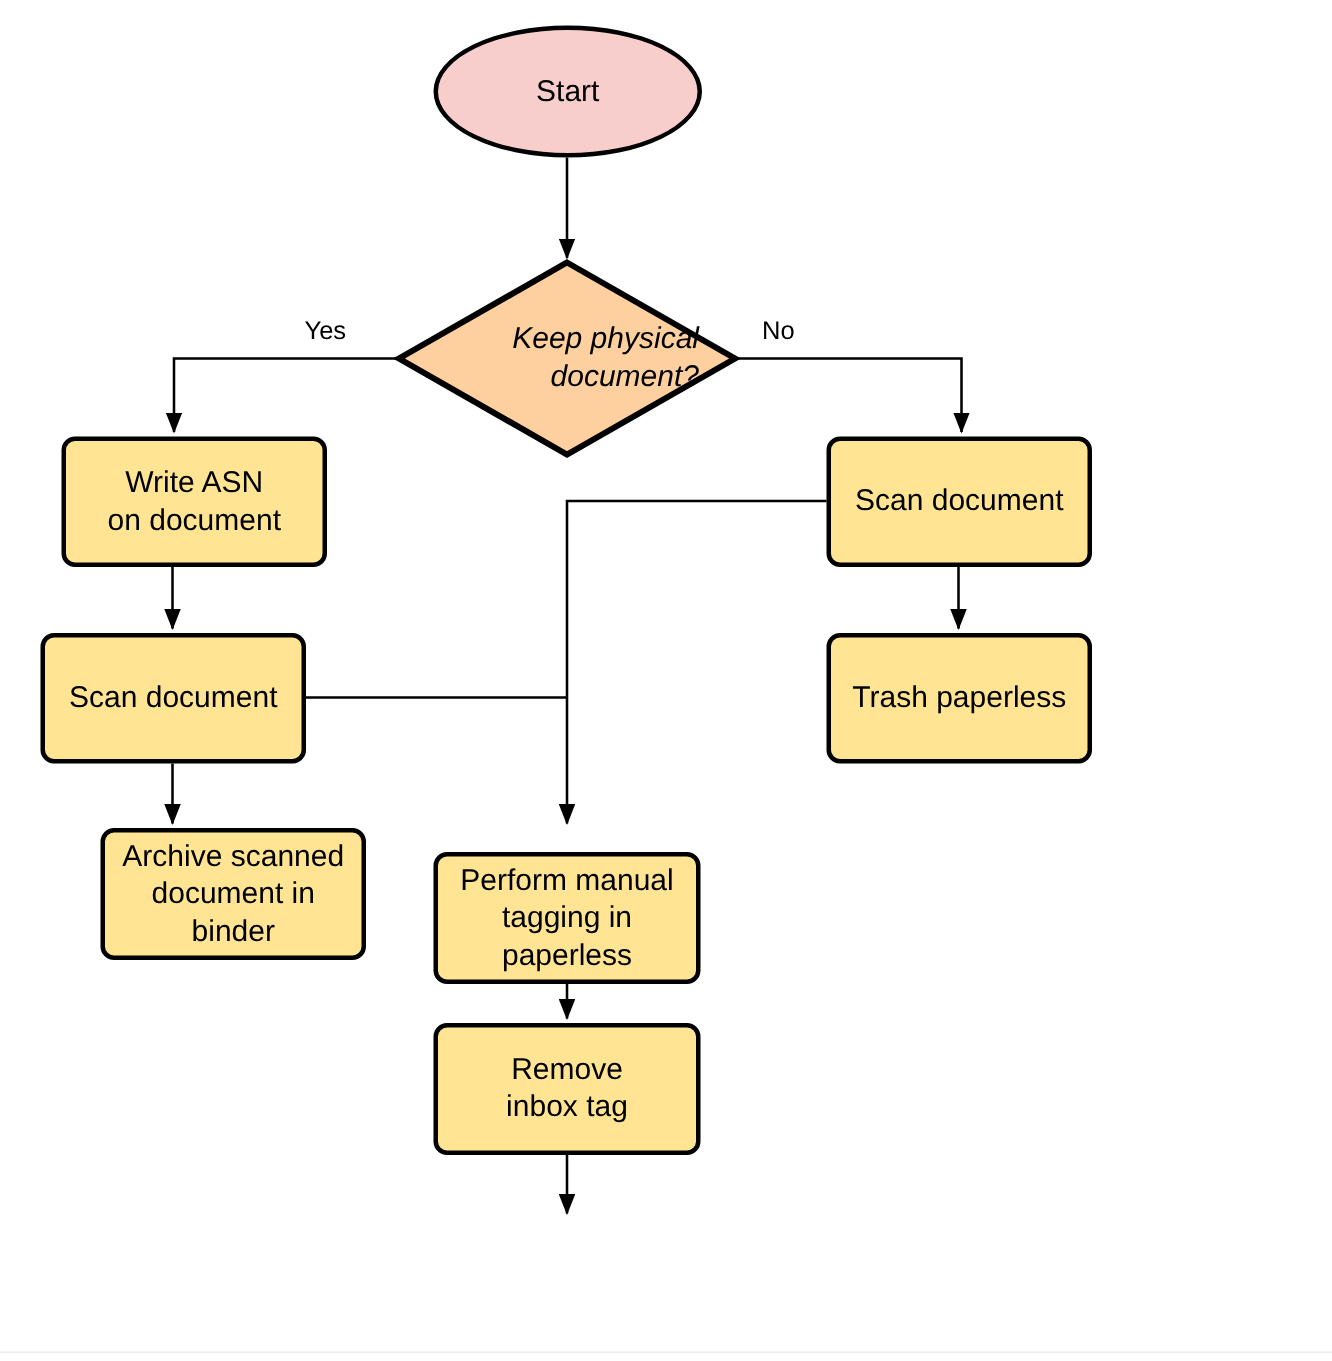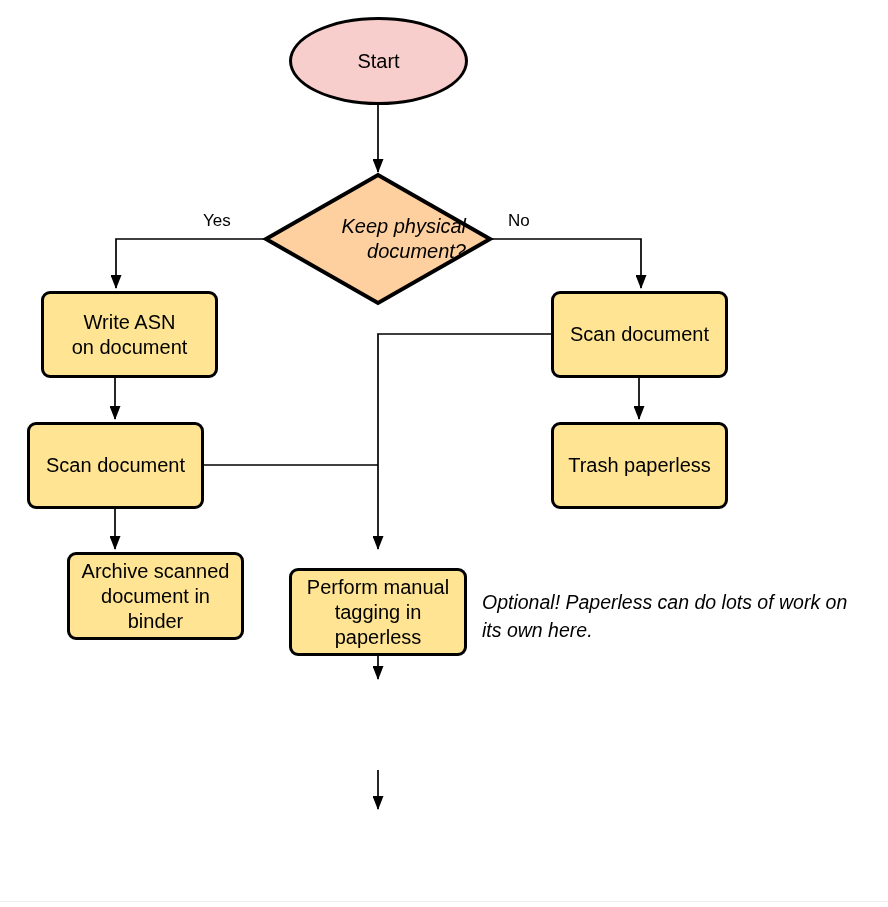--- a/index.html
+++ b/index.html
@@ -139,19 +139,19 @@
   <div class="node process n-archive">Archive scanned
 document in
 binder</div>
 
   <div class="node process n-scan-right">Scan document</div>
   <div class="node process n-trash">Trash paperless</div>
 
   <div class="node process n-tagging">Perform manual
 tagging in
 paperless</div>
+  <div class="node process n-remove">Remove
+inbox tag</div>
 
 
-  <div class="annotation">Optional! Paperless can do lots of work on
-its own here.</div>
 
   <div class="bottom-divider"></div>
 </div>
 
 </body></html>

